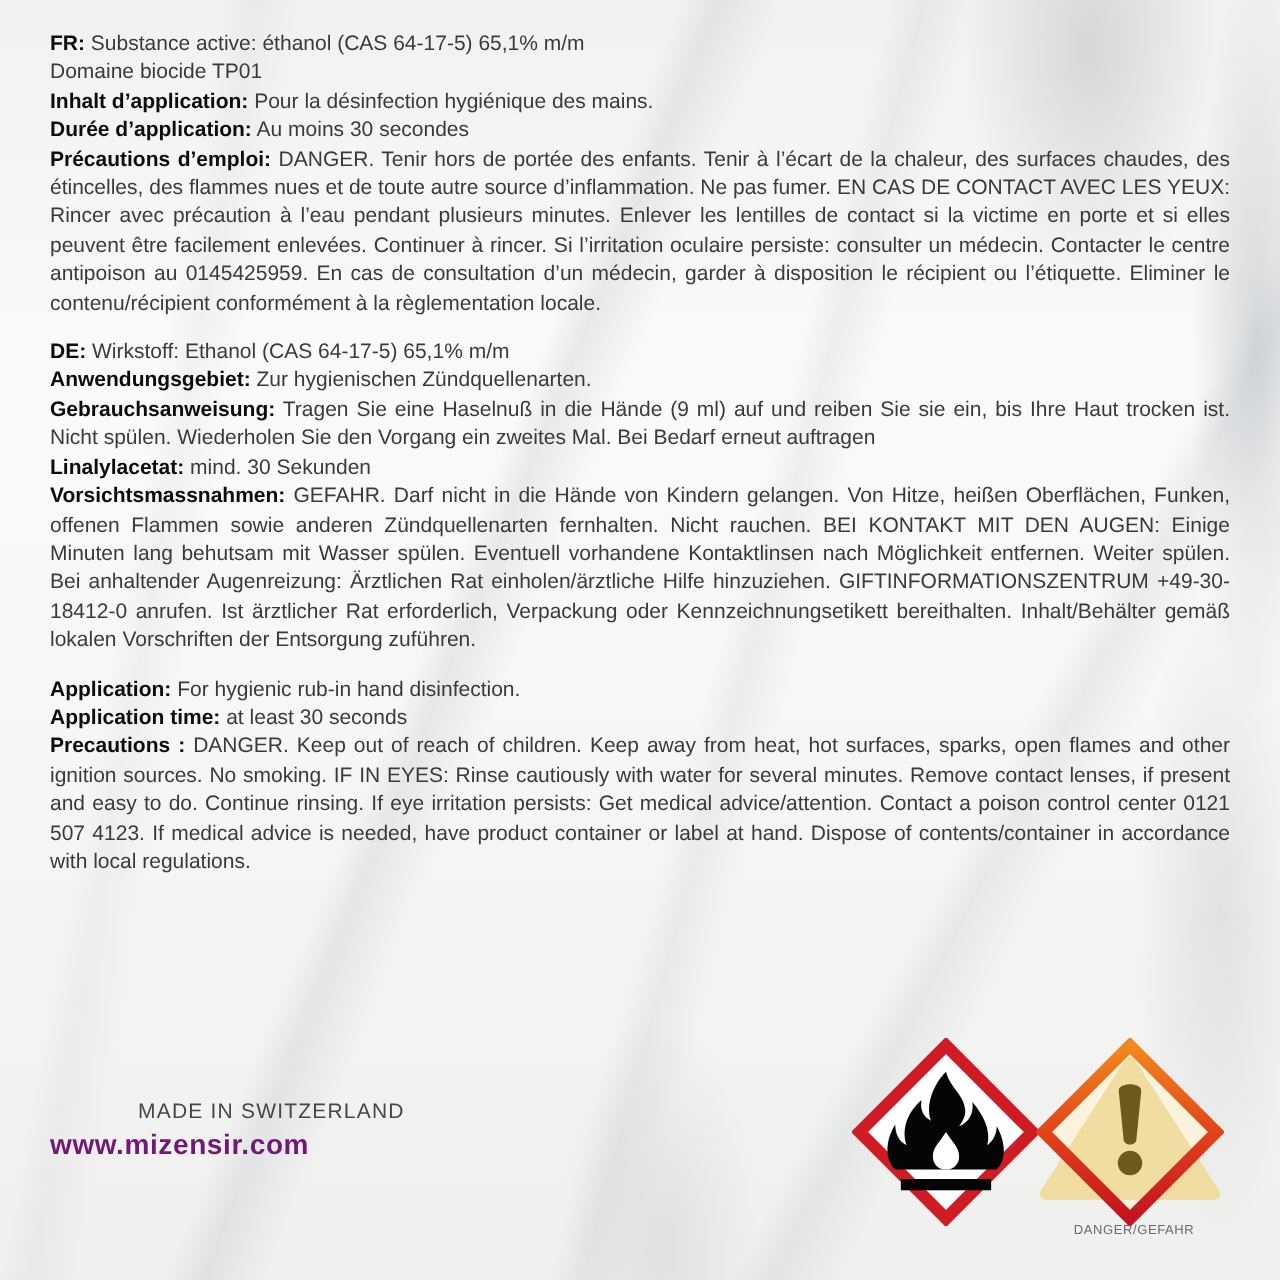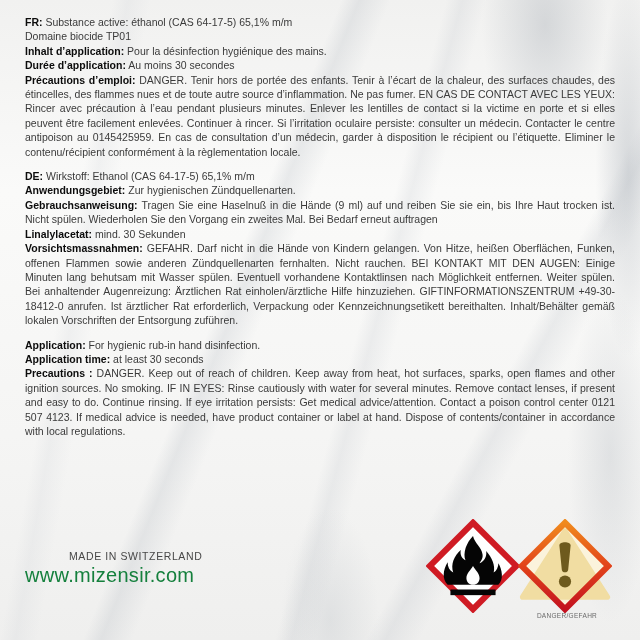--- a/index.html
+++ b/index.html
@@ -16,21 +16,21 @@
       linear-gradient(105deg, rgba(186,191,198,0) 55%, rgba(186,191,198,0.20) 57%, rgba(186,191,198,0) 60%),
       linear-gradient(118deg, rgba(186,191,198,0) 72%, rgba(186,191,198,0.24) 74%, rgba(186,191,198,0) 77.5%),
       linear-gradient(100deg, rgba(200,204,210,0) 15%, rgba(200,204,210,0.18) 17%, rgba(200,204,210,0) 20%),
       linear-gradient(180deg, #f1f1f0, #fafaf9 30%, #f5f5f4 68%, #efefee);
   }
   .content{position:absolute;left:25px;top:15px;width:590px;}
   .sec{margin:0 0 10px 0;}
   .sec p{margin:0;font-size:10.5px;line-height:14.4px;text-align:justify;color:#3a3a3a;}
   .sec b{color:#0c0c0c;}
   .made{position:absolute;left:25px;top:550px;font-size:10.5px;letter-spacing:0.6px;color:#474747;margin-left:44px;}
-  .site{position:absolute;left:25px;top:564px;font-size:20px;font-weight:normal;letter-spacing:0.3px;color:#15803d;}
+  .site{position:absolute;left:25px;top:564px;font-size:14px;font-weight:bold;letter-spacing:0.3px;color:#701a75;}
   .picto{position:absolute;}
   .caption{position:absolute;left:515px;top:612px;width:104px;text-align:center;
     font-size:6.5px;letter-spacing:0.3px;color:#6a6a6a;}
 </style>
 </head>
 <body>
 
 <div class="content">
 
   <section class="sec" lang="fr">

